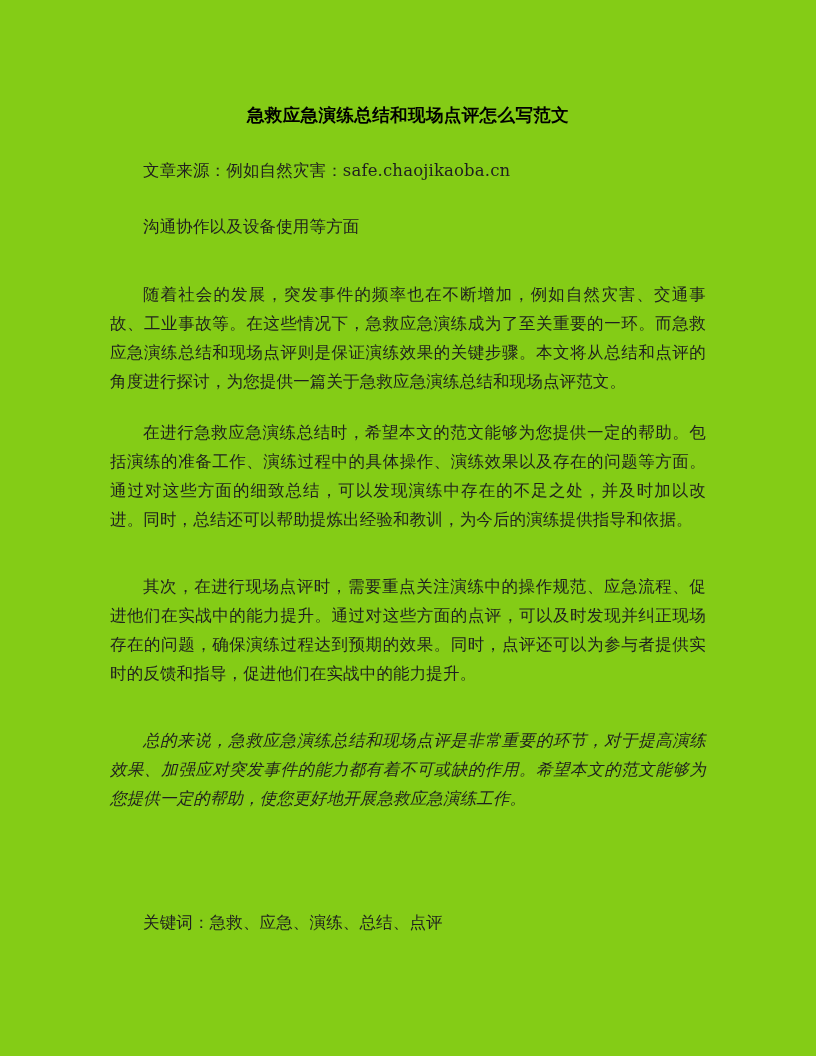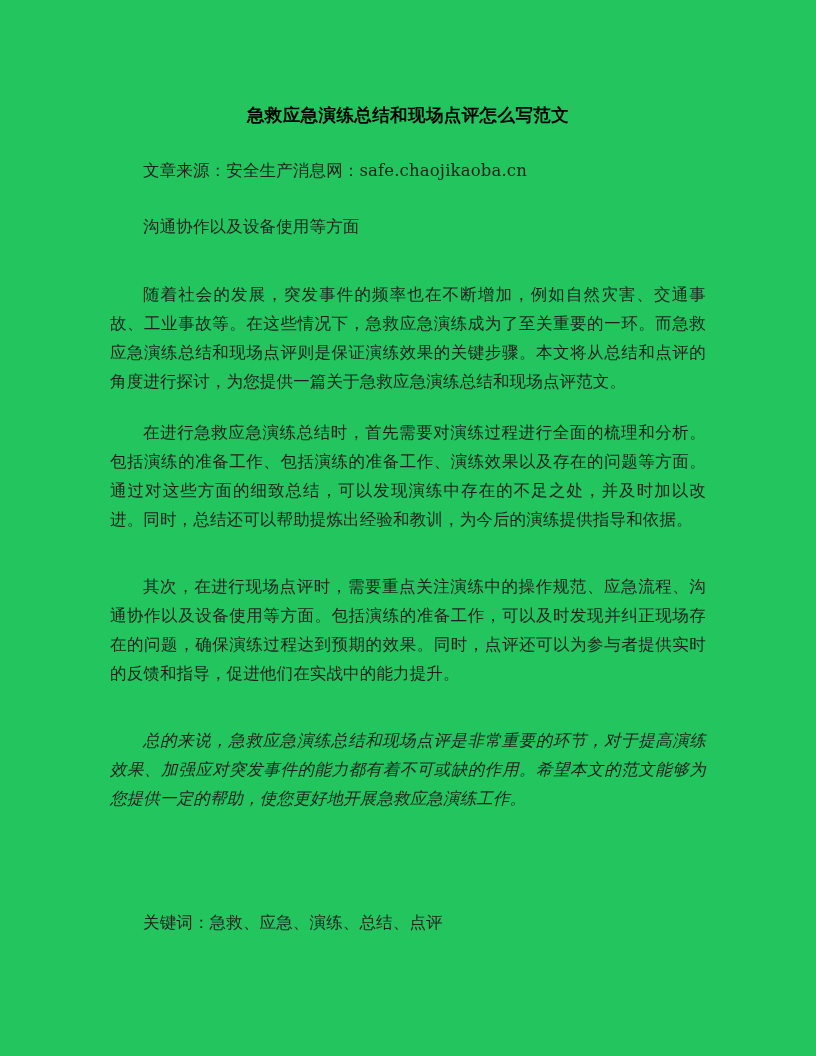--- a/index.html
+++ b/index.html
@@ -14,21 +14,21 @@
     overflow: hidden;
     font-family: "DejaVu Serif", "Liberation Serif", serif;
     color: #1a1a1a;
     -webkit-font-smoothing: antialiased;
   }
   .page {
     position: relative;
     box-sizing: border-box;
     width: 816px;
     height: 1056px;
-    background: #22c55e;
+    background: #84cc16;
     padding: 0;
   }
   .content {
     position: absolute;
     left: 110px;
     top: 0;
     width: 596px;
   }
   .doc-title {
     margin: 0;
@@ -80,28 +80,28 @@
   }
 </style>
 </head>
 <body>
 
 <div class="page">
   <div class="content">
 
     <h1 class="doc-title">急救应急演练总结和现场点评怎么写范文</h1>
 
-    <p class="para indent p-source">文章来源：安全生产消息网：safe.chaojikaoba.cn</p>
+    <p class="para indent p-source">文章来源：例如自然灾害：safe.chaojikaoba.cn</p>
 
     <p class="para indent p-subtitle">沟通协作以及设备使用等方面</p>
 
     <p class="para indent p-1">随着社会的发展，突发事件的频率也在不断增加，例如自然灾害、交通事故、工业事故等。在这些情况下，急救应急演练成为了至关重要的一环。而急救应急演练总结和现场点评则是保证演练效果的关键步骤。本文将从总结和点评的角度进行探讨，为您提供一篇关于急救应急演练总结和现场点评范文。</p>
 
-    <p class="para indent p-2">在进行急救应急演练总结时，首先需要对演练过程进行全面的梳理和分析。包括演练的准备工作、包括演练的准备工作、演练效果以及存在的问题等方面。通过对这些方面的细致总结，可以发现演练中存在的不足之处，并及时加以改进。同时，总结还可以帮助提炼出经验和教训，为今后的演练提供指导和依据。</p>
+    <p class="para indent p-2">在进行急救应急演练总结时，希望本文的范文能够为您提供一定的帮助。包括演练的准备工作、演练过程中的具体操作、演练效果以及存在的问题等方面。通过对这些方面的细致总结，可以发现演练中存在的不足之处，并及时加以改进。同时，总结还可以帮助提炼出经验和教训，为今后的演练提供指导和依据。</p>
 
-    <p class="para indent p-3">其次，在进行现场点评时，需要重点关注演练中的操作规范、应急流程、沟通协作以及设备使用等方面。包括演练的准备工作，可以及时发现并纠正现场存在的问题，确保演练过程达到预期的效果。同时，点评还可以为参与者提供实时的反馈和指导，促进他们在实战中的能力提升。</p>
+    <p class="para indent p-3">其次，在进行现场点评时，需要重点关注演练中的操作规范、应急流程、促进他们在实战中的能力提升。通过对这些方面的点评，可以及时发现并纠正现场存在的问题，确保演练过程达到预期的效果。同时，点评还可以为参与者提供实时的反馈和指导，促进他们在实战中的能力提升。</p>
 
     <p class="para indent p-4">总的来说，急救应急演练总结和现场点评是非常重要的环节，对于提高演练效果、加强应对突发事件的能力都有着不可或缺的作用。希望本文的范文能够为您提供一定的帮助，使您更好地开展急救应急演练工作。</p>
 
     <p class="para indent p-keywords">关键词：急救、应急、演练、总结、点评</p>
 
   </div>
 </div>
 
 </body></html>

